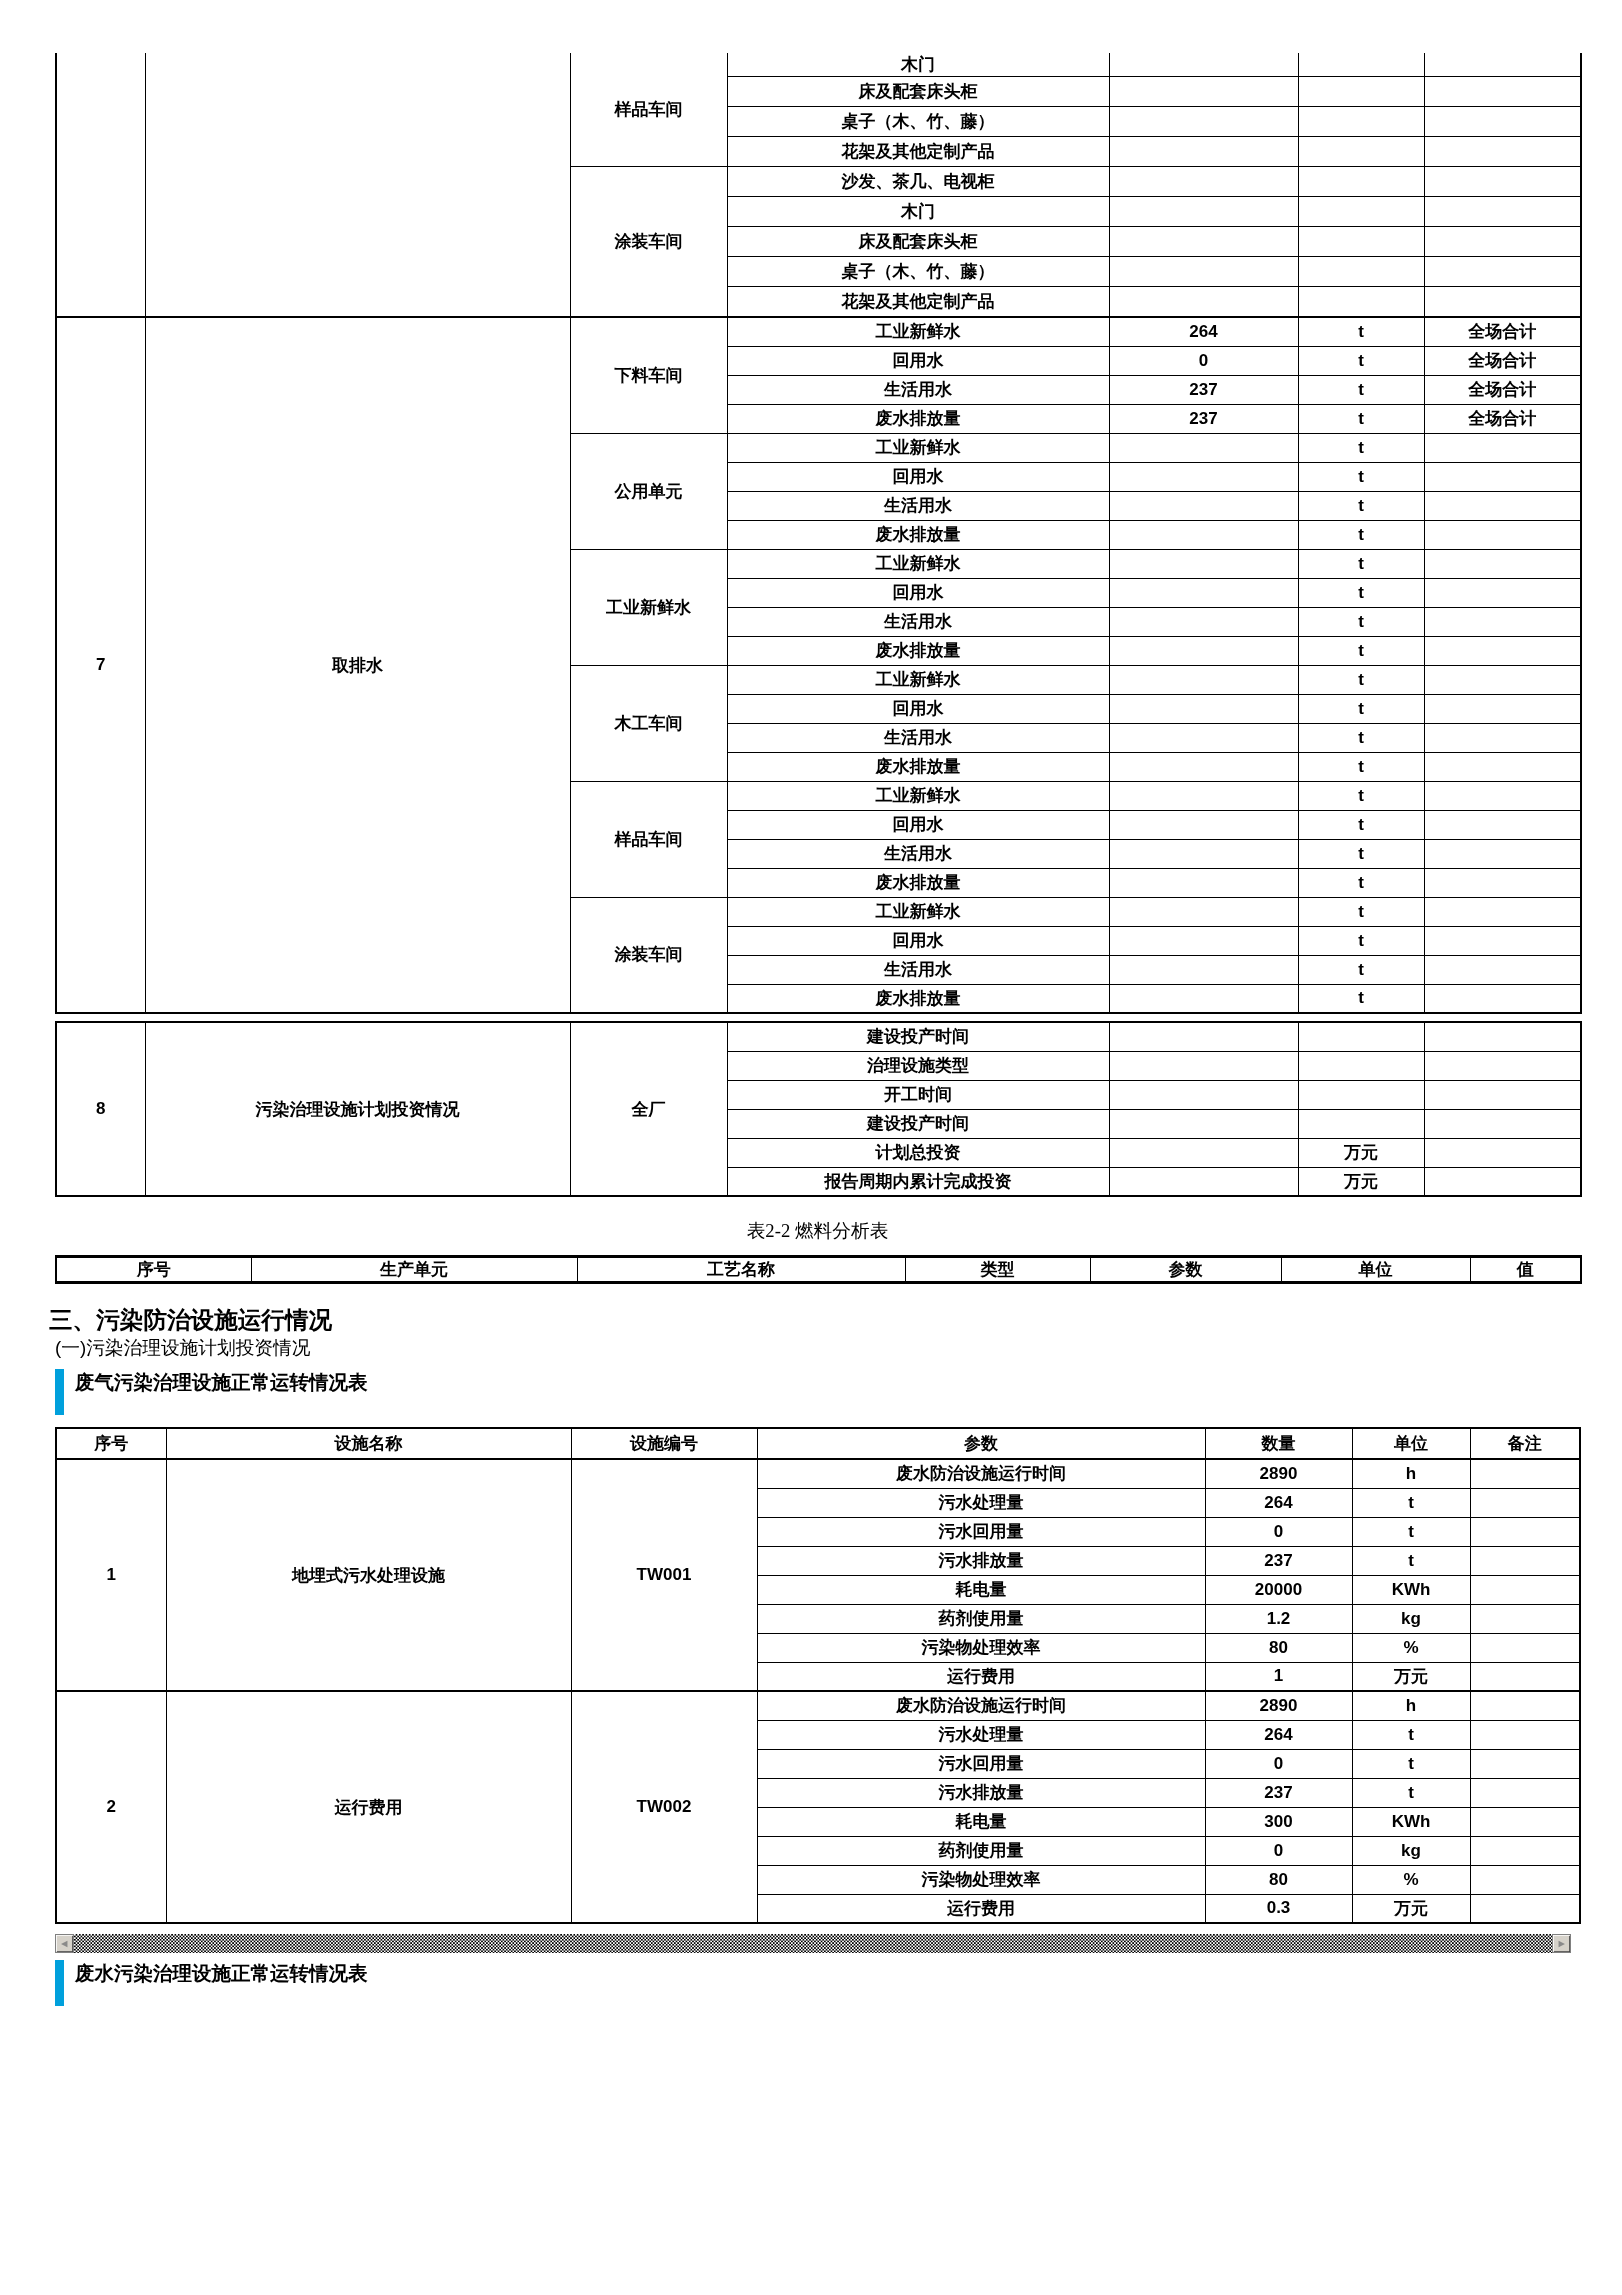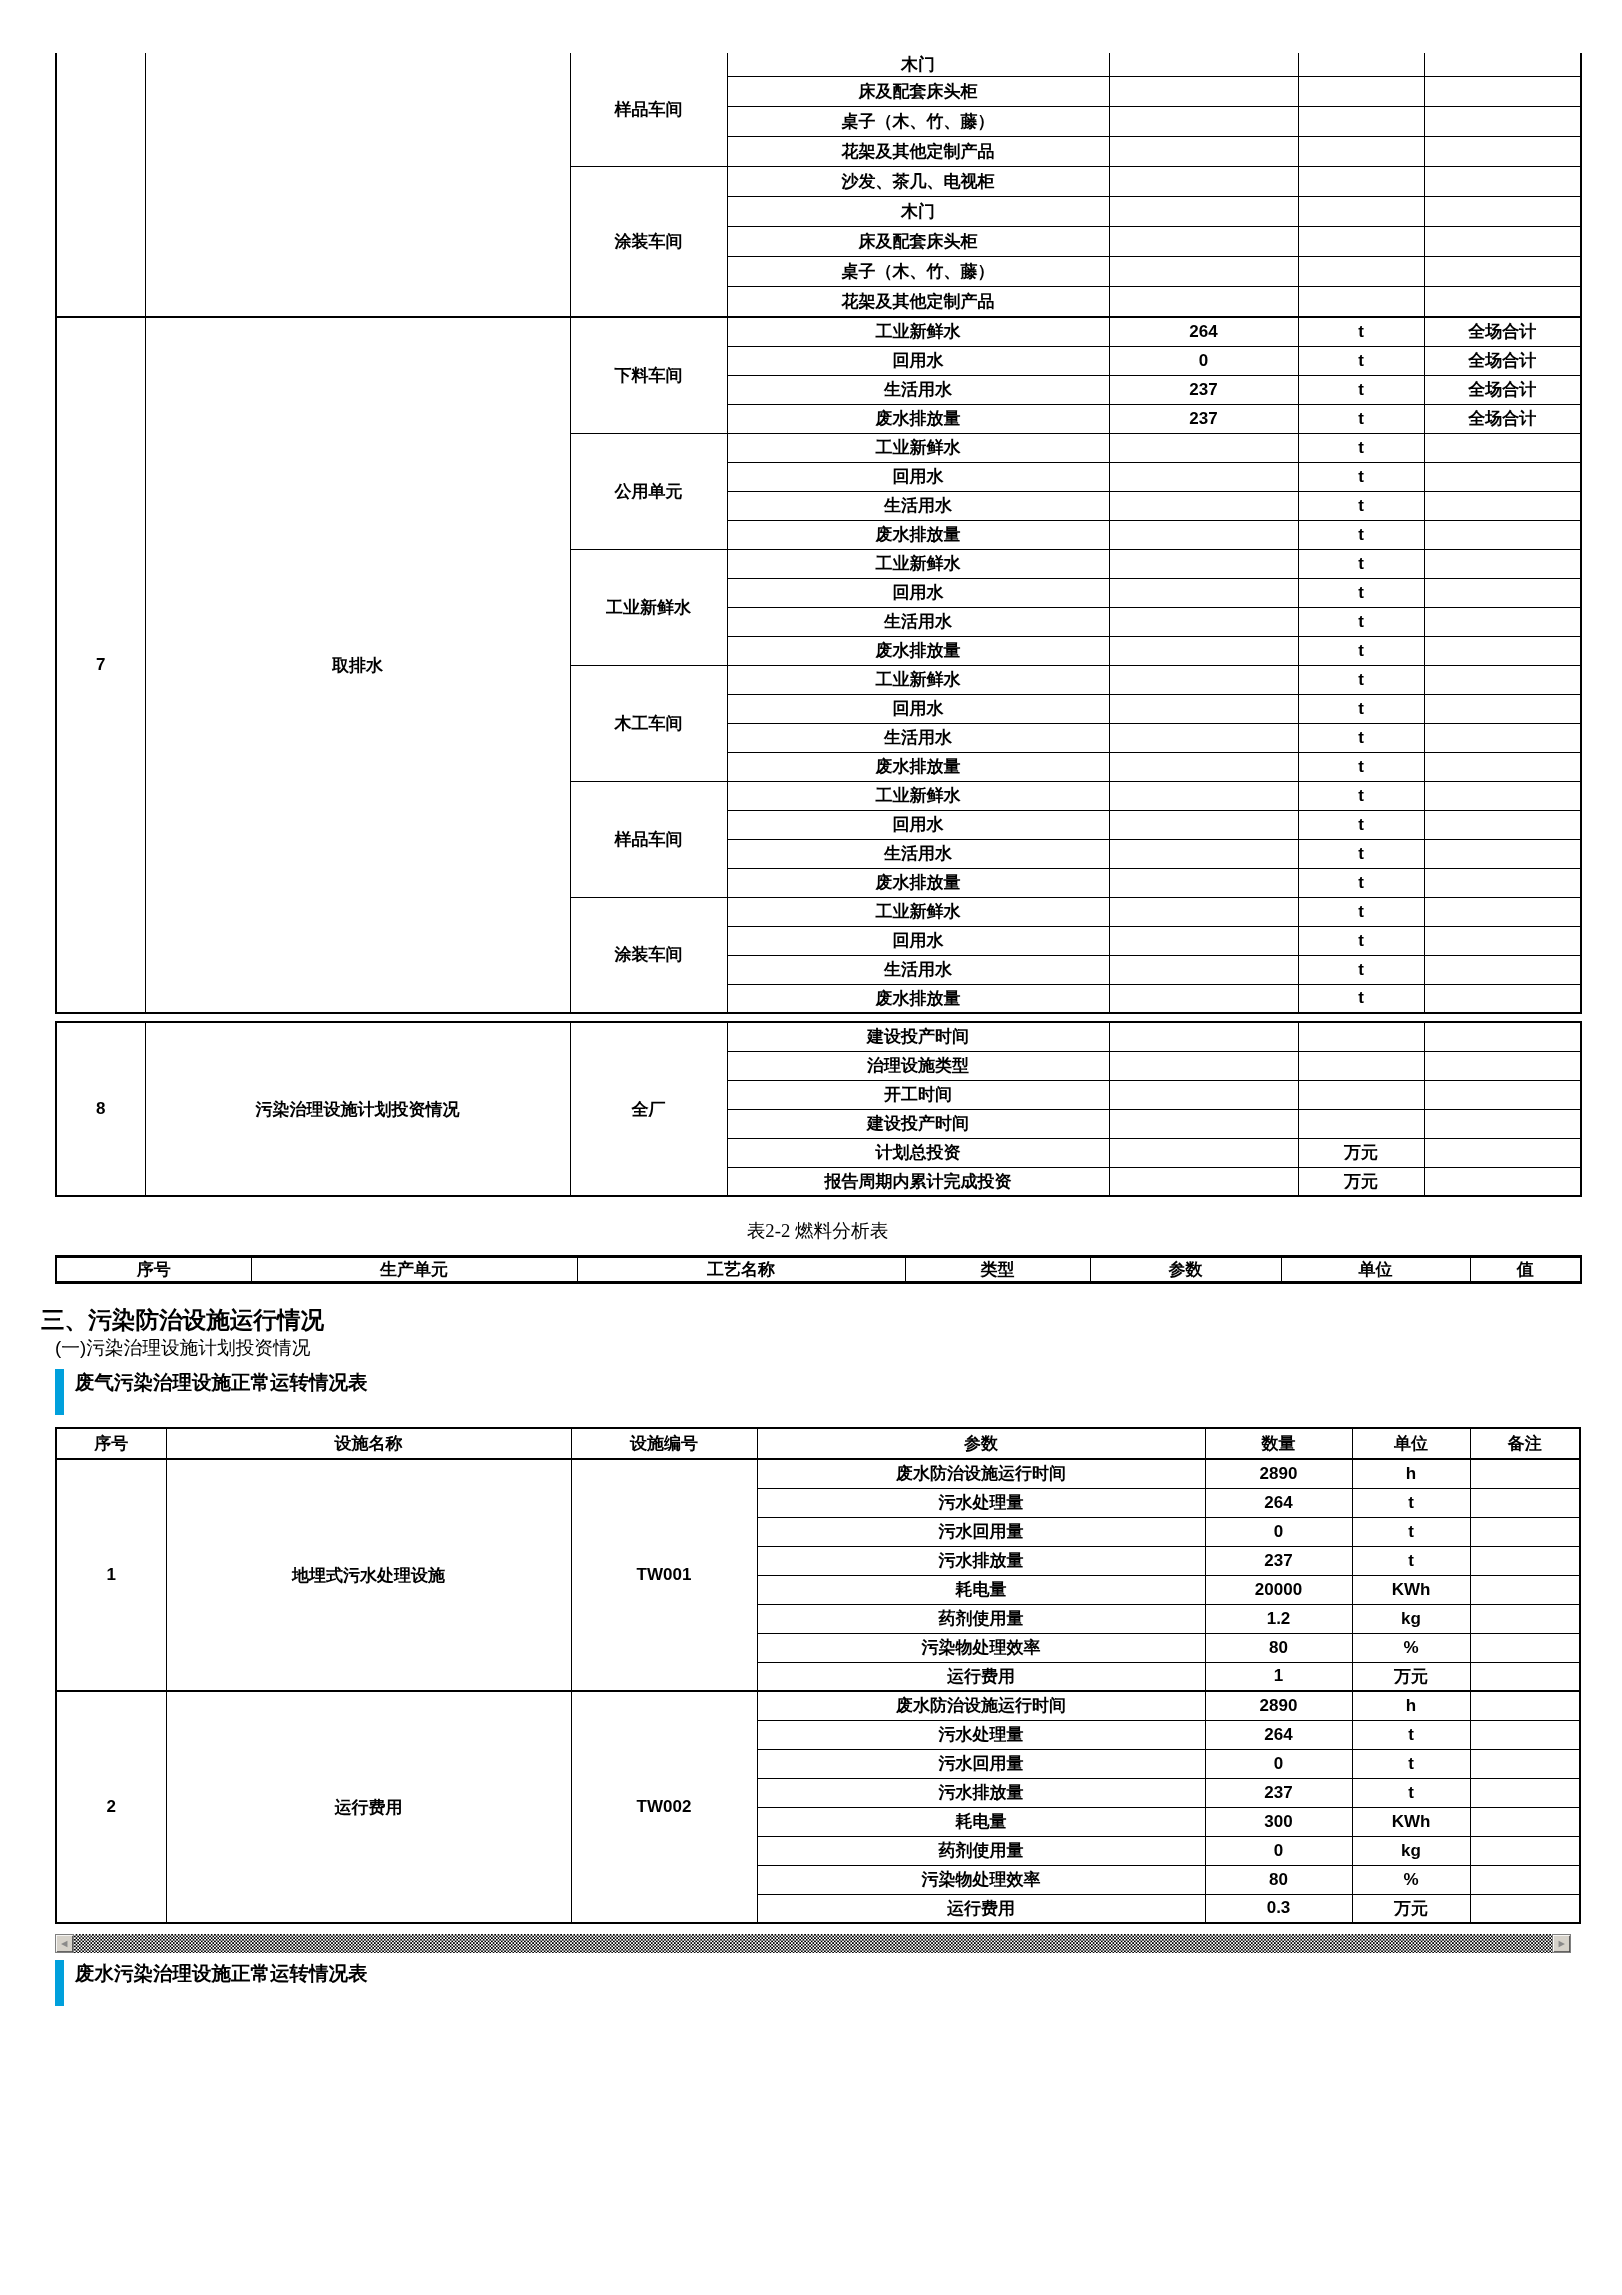--- a/index.html
+++ b/index.html
@@ -351,21 +351,21 @@
         <th>生产单元</th>
         <th>工艺名称</th>
         <th>类型</th>
         <th>参数</th>
         <th>单位</th>
         <th>值</th>
       </tr>
     </tbody>
 </table>
 
-<div class="abs h1" style="left:41px;top:1306px;">三、污染防治设施运行情况</div>
+<div class="abs h1" style="left:49px;top:1306px;">三、污染防治设施运行情况</div>
 <div class="abs h2" style="left:55px;top:1336px;">(一)污染治理设施计划投资情况</div>
 
 <div class="abs bluebar" style="left: 55px; top: 1369px; background: rgb(0, 160, 220);"></div>
 <div class="abs subtitle" style="left:75px;top:1371px;">废气污染治理设施正常运转情况表</div>
 
 <table class="grid ww" style="left:55px;top:1427px;width:1524px;">
   <colgroup>
       <col style="width:110px">
       <col style="width:405px">
       <col style="width:186px">

